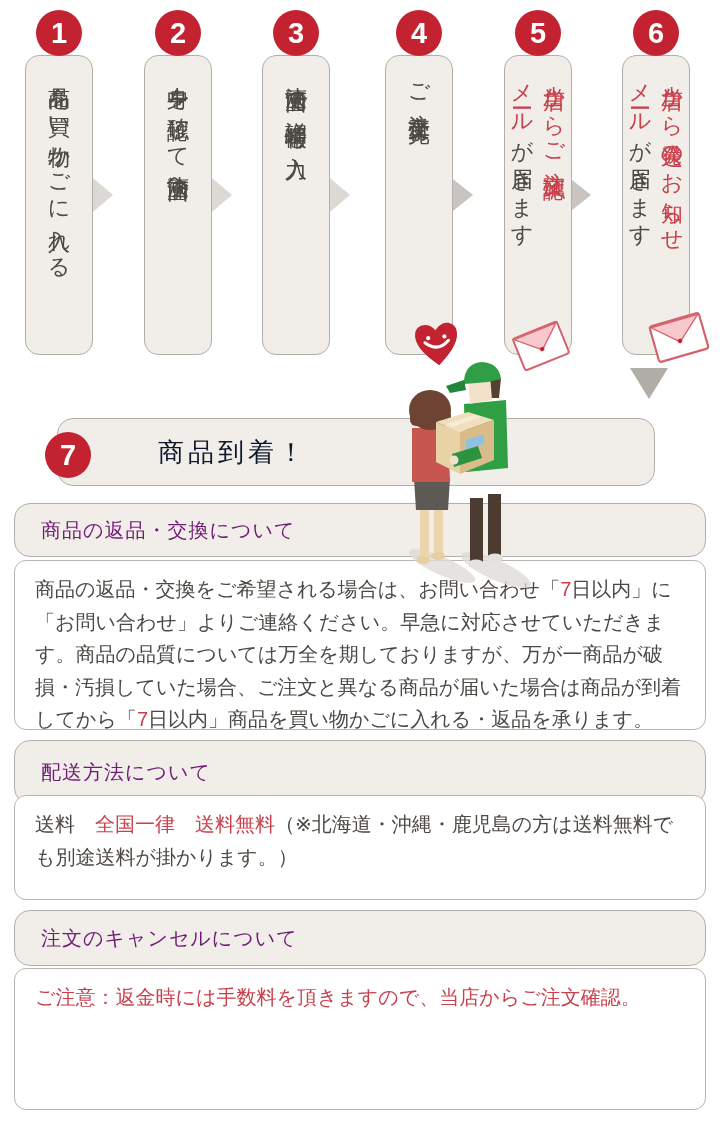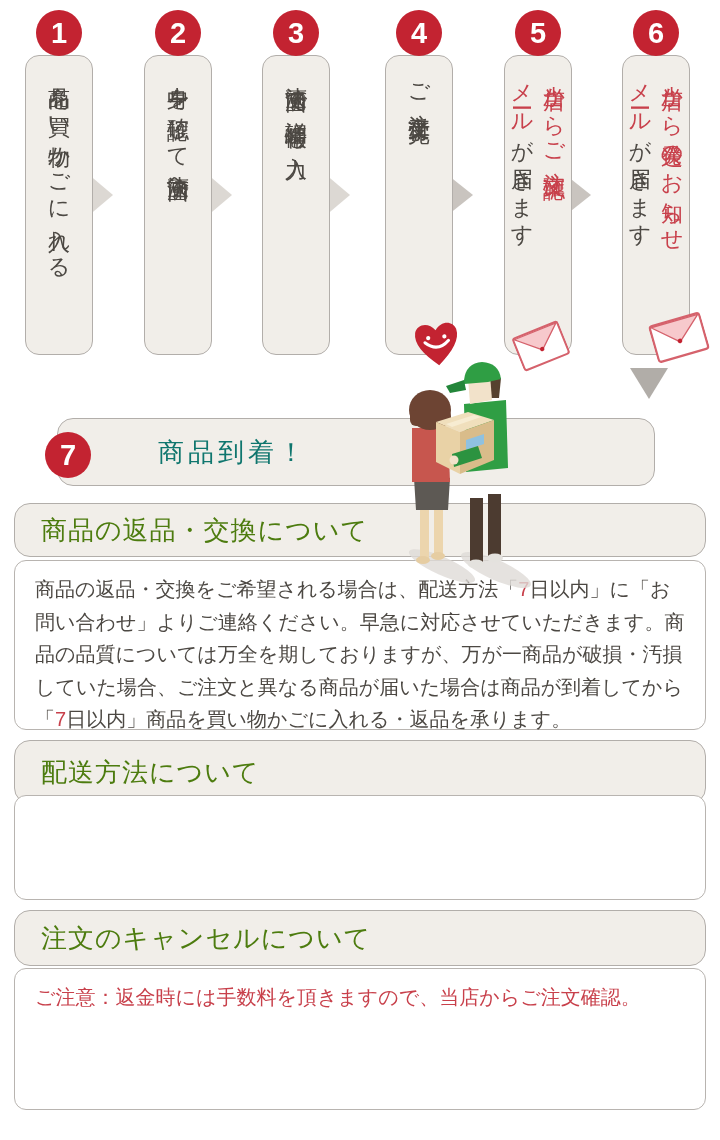--- a/index.html
+++ b/index.html
@@ -42,33 +42,33 @@
     border-left:19px solid transparent;border-right:19px solid transparent;
     border-top:31px solid var(--arrow-down);
   }
   .floaty{position:absolute;z-index:4;}
   
   .arrival-box{
     position:absolute;left:57px;top:418px;width:598px;height:68px;box-sizing:border-box;
     background:var(--box-fill);border:1px solid var(--box-border);border-radius:16px;
     display:flex;align-items:center;z-index:1;
   }
-  .arrival-label{font-size:26px;letter-spacing:4px;padding-left:100px;color:#0f766e;}
+  .arrival-label{font-size:26px;letter-spacing:4px;padding-left:100px;color:#0f172a;}
   .badge7{
     position:absolute;left:45px;top:432px;width:46px;height:46px;border-radius:50%;
     background:var(--badge-red);color:#fff;font-weight:bold;font-size:29px;
     display:flex;align-items:center;justify-content:center;z-index:2;
   }
   
   .sec-header{
     position:absolute;left:14px;width:692px;box-sizing:border-box;
     background:var(--box-fill);border:1px solid var(--box-border);border-radius:16px;
     display:flex;align-items:center;padding-left:26px;z-index:1;
   }
-  .sec-header .sec-title{font-size:26px;letter-spacing:1px;color:#4d7c0f;}
+  .sec-header .sec-title{font-size:20px;letter-spacing:1px;color:#701a75;}
   .sec-body{
     position:absolute;left:14px;width:692px;box-sizing:border-box;
     background:#ffffff;border:1px solid #b8b4b0;border-radius:12px;
     padding:12px 20px;z-index:1;
   }
   .sec-body p{margin:0;font-size:20px;line-height:32.5px;color:var(--text-dark);}
   .illu{position:absolute;left:402px;top:360px;z-index:5;}
 </style>
 </head>
 <body>
@@ -175,27 +175,28 @@
   <polygon points="64,80 82,74 82,84 64,90" fill="#8fc1e0"></polygon>
 
   <polygon points="50,94 76,86 80,98 52,107" fill="#2c9340"></polygon>
   <circle cx="52" cy="100" r="4.5" fill="#f2e2ca"></circle>
 </svg>
 
 <div class="sec-header" style="top:503px;height:54px">
   <span class="sec-title">商品の返品・交換について</span>
 </div>
 <div class="sec-body" style="top:560px;height:170px">
-    <p><span>商品の返品・交換をご希望される場合は、配送方法「</span><span class="red">7</span><span>日以内」に「お問い合わせ」よりご連絡ください。早急に対応させていただきます。商品の品質については万全を期しておりますが、万が一商品が破損・汚損していた場合、ご注文と異なる商品が届いた場合は商品が到着してから「</span><span class="red">7</span><span>日以内」商品を買い物かごに入れる・返品を承ります。</span></p>
+    <p><span>商品の返品・交換をご希望される場合は、お問い合わせ「</span><span class="red">7</span><span>日以内」に「お問い合わせ」よりご連絡ください。早急に対応させていただきます。商品の品質については万全を期しておりますが、万が一商品が破損・汚損していた場合、ご注文と異なる商品が届いた場合は商品が到着してから「</span><span class="red">7</span><span>日以内」商品を買い物かごに入れる・返品を承ります。</span></p>
   </div>
 
 <div class="sec-header" style="top:740px;height:64px">
   <span class="sec-title">配送方法について</span>
 </div>
 <div class="sec-body" style="top:795px;height:105px">
+    <p><span>送料　</span><span class="red">全国一律　送料無料</span><span>（※北海道・沖縄・鹿児島の方は送料無料でも別途送料が掛かります。）</span></p>
   </div>
 
 <div class="sec-header" style="top:910px;height:56px">
   <span class="sec-title">注文のキャンセルについて</span>
 </div>
 <div class="sec-body" style="top:968px;height:142px">
     <p><span class="red">ご注意：返金時には手数料を頂きますので、当店からご注文確認。</span></p>
   </div>
 
 </body></html>

